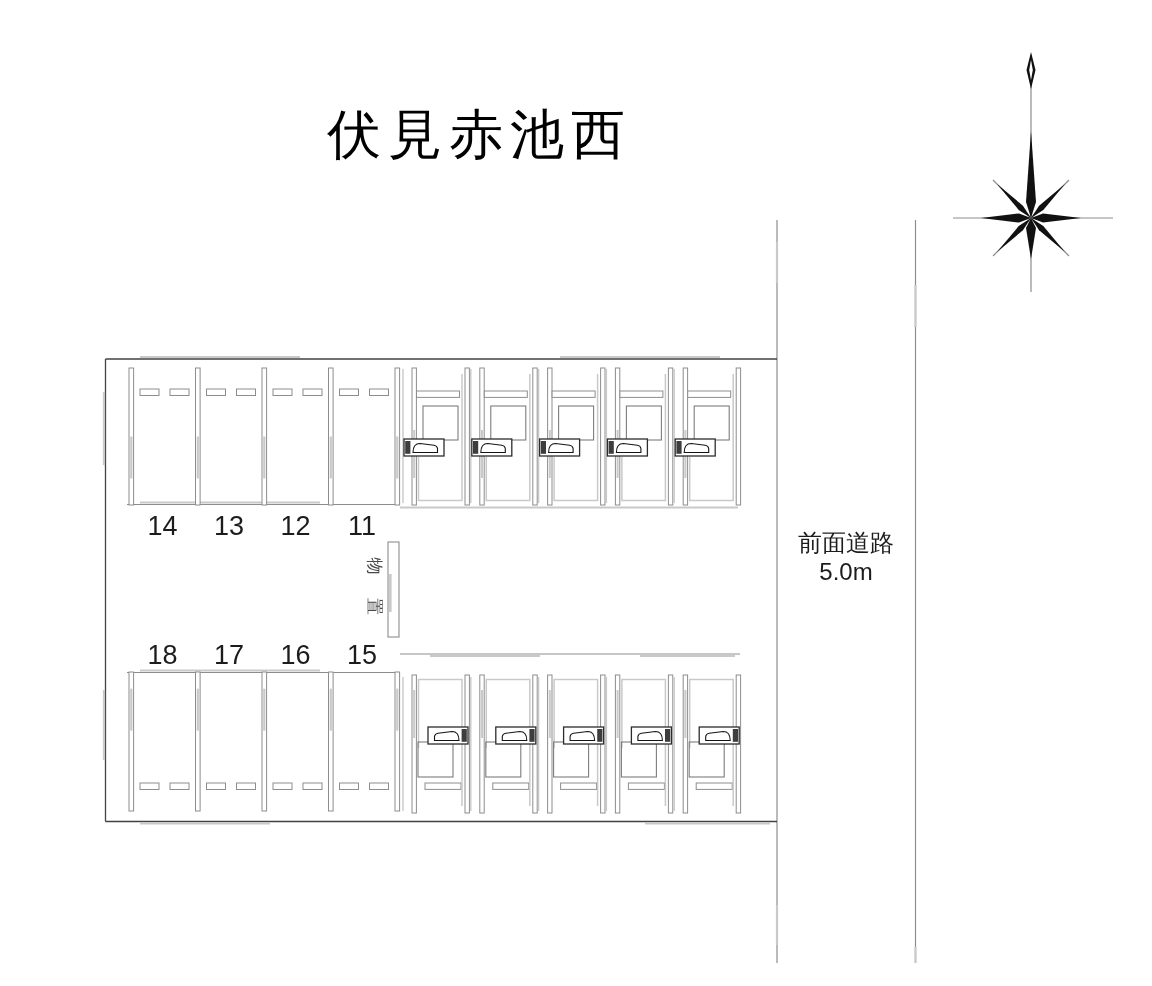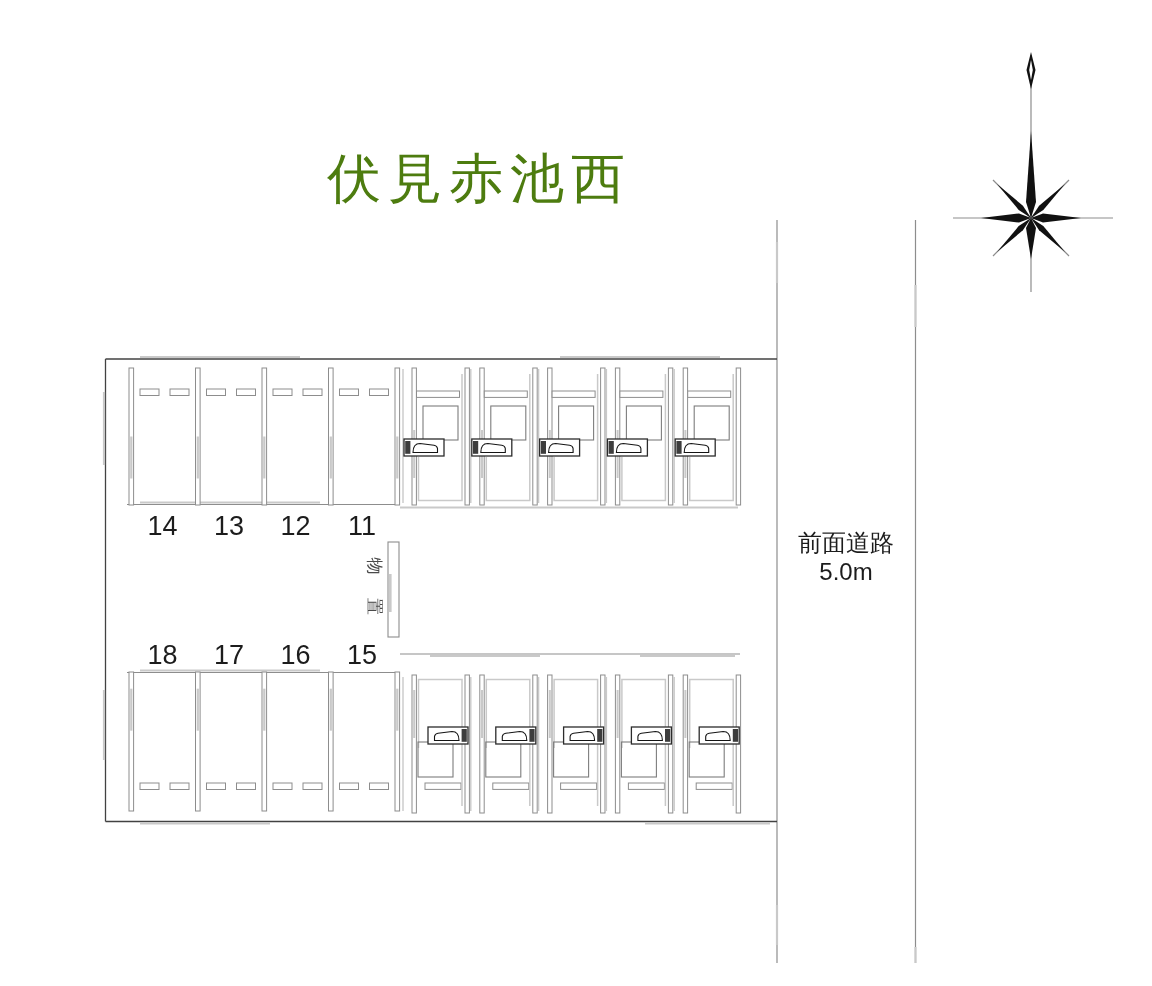--- a/index.html
+++ b/index.html
@@ -1,21 +1,21 @@
 <!DOCTYPE html>
 <html><head>
 <meta charset="utf-8">
 <style>
   html,body{margin:0;padding:0;background:#ffffff;}
   body{width:1152px;height:986px;overflow:hidden;}
   .canvas{position:relative;width:1152px;height:986px;background:#ffffff;
           font-family:"Liberation Sans","DejaVu Sans",sans-serif;}
   .title{position:absolute;left:327px;top:99px;
          font-family:"Liberation Serif","DejaVu Serif",serif;
-         font-size:54px;letter-spacing:7px;color:#4d7c0f;white-space:nowrap;margin-top:44px;}
+         font-size:54px;letter-spacing:7px;color:#000000;white-space:nowrap;}
   svg.plan{position:absolute;left:0;top:0;}
   
   .ld{stroke:#424242;stroke-width:1.3;fill:none;}
   .lm{stroke:#8d8d8d;stroke-width:1.2;fill:none;}
   .ll{stroke:#c9c9c9;stroke-width:2.2;fill:none;}
   .num{font-family:"Liberation Sans","DejaVu Sans",sans-serif;font-size:27px;fill:#1c1c1c;text-anchor:middle;}
   .roadtxt{font-family:"Liberation Sans","DejaVu Sans",sans-serif;font-size:24px;fill:#1c1c1c;text-anchor:middle;}
   .signtxt{font-family:"Liberation Sans","DejaVu Sans",sans-serif;font-size:17px;fill:#4a4a4a;text-anchor:middle;}
 </style>
 </head>

